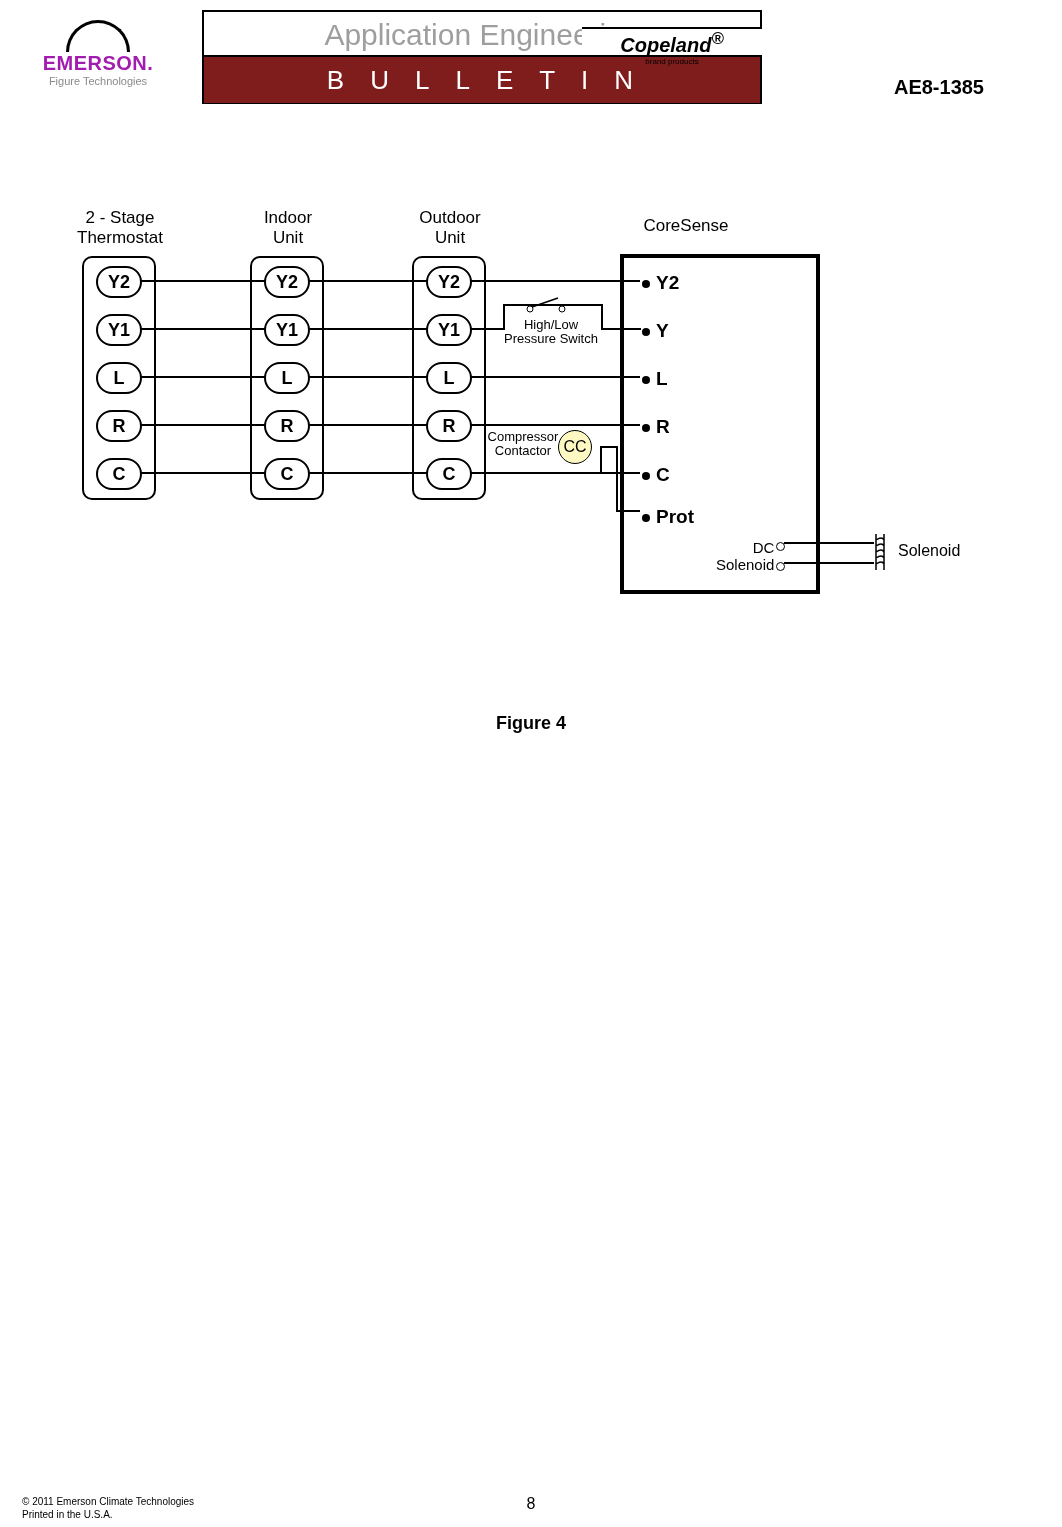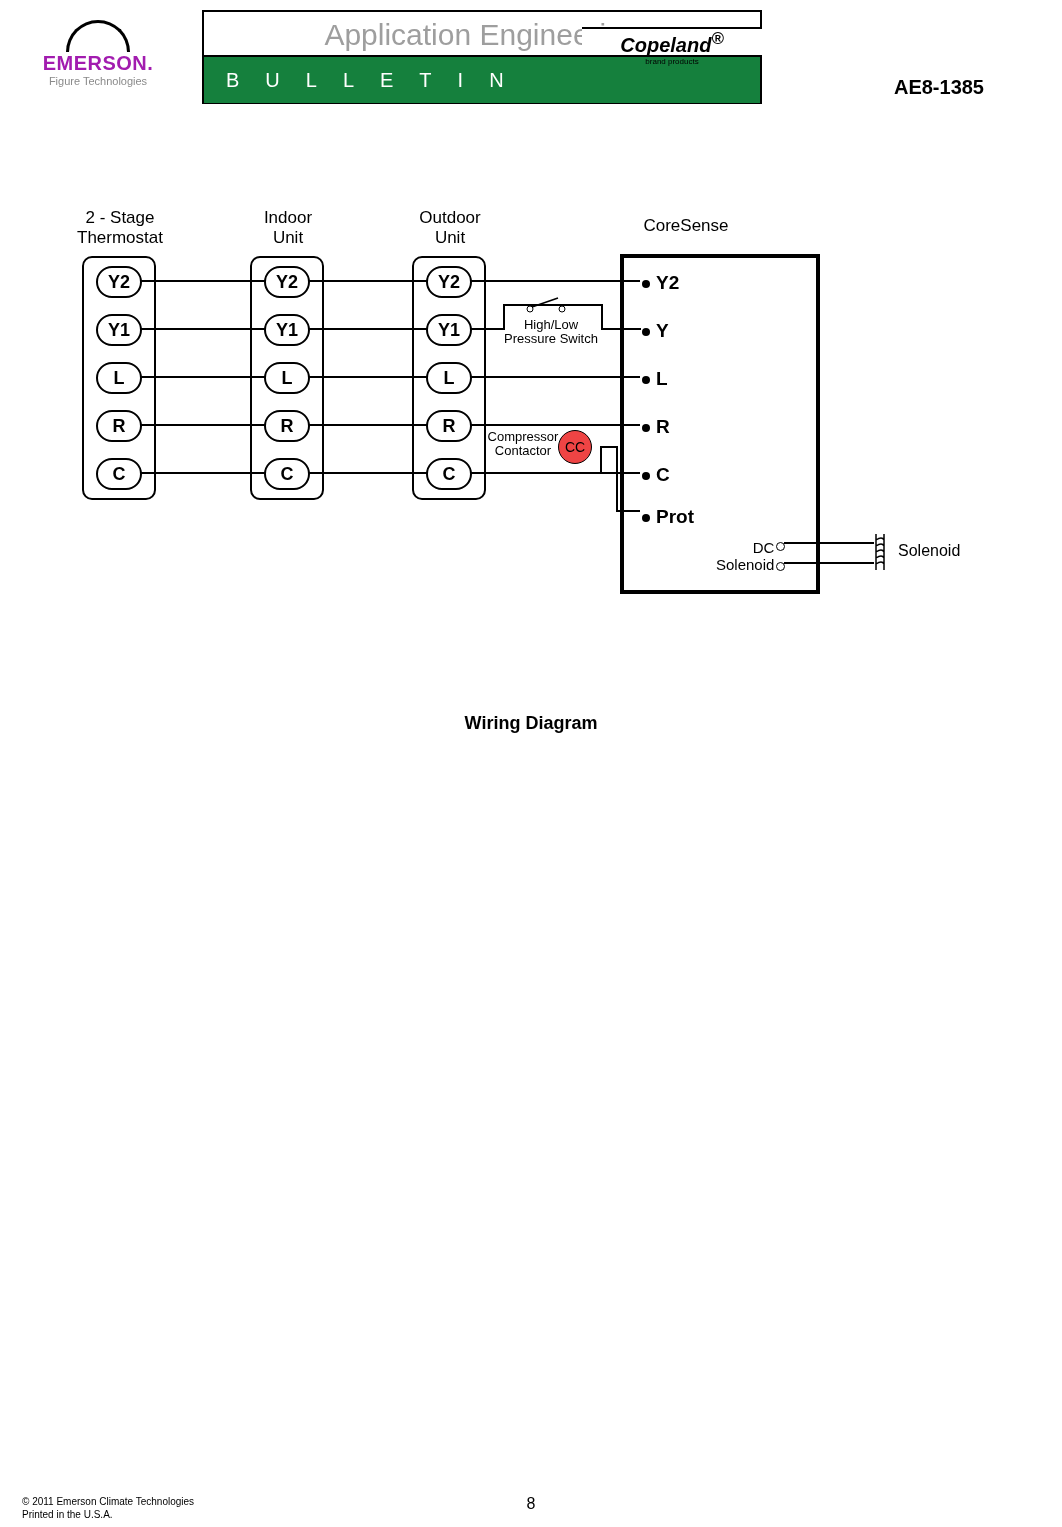--- a/index.html
+++ b/index.html
@@ -51,24 +51,25 @@
   .banner-top {
     height: 45px;
     color: #9e9e9e;
     font-size: 30px;
     text-align: center;
     line-height: 45px;
     border-bottom: 2px solid #000;
   }
   .banner-bot {
     height: 46px;
-    background: #15803d;
+    background: #7f1d1d;
     color: #fff;
-    font-size: 20px;
+    font-size: 26px;
     letter-spacing: 26px;
+    text-align: center;
     line-height: 46px;
     padding-left: 22px;
   }
   .copeland-box {
     position: absolute;
     left: 558px; top: 17px;
     width: 180px;
     height: 28px;
     background: #fff;
     text-align: center;
@@ -180,25 +181,25 @@
     width: 2px;
     background: #000;
     z-index: 1;
   }
   
   .cc-circle {
     position: absolute;
     width: 34px; height: 34px;
     border: 1.5px solid #000;
     border-radius: 50%;
-    font-size: 14px;
+    font-size: 16px;
     display: flex;
     align-items: center;
     justify-content: center;
-    background: #ef4444;
+    background: #fef9c3;
     z-index: 3;
   }
   .small-label {
     position: absolute;
     font-size: 13px;
     text-align: center;
     line-height: 1.1;
     z-index: 3;
     width: 110px;
   }
@@ -349,20 +350,20 @@
   <div class="hwire" style="top:302px; left:556px; width:24px;"></div>
 
   <div class="hwire" style="top:264px; left:540px; width:40px;"></div>
 
   <div class="hwire" style="top:334px; left:724px; width:90px;"></div>
   <div class="hwire" style="top:354px; left:724px; width:90px;"></div>
 
 </div>
 
 <div class="fig-caption">
-  <div>Wiring Diagram</div>
+  <div>Figure 4</div>
 </div>
 
 <div class="page-num">8</div>
 <div class="footer-copy">
   <div>© 2011 Emerson Climate Technologies</div>
   <div>Printed in the U.S.A.</div>
 </div>
 
 </body></html>

